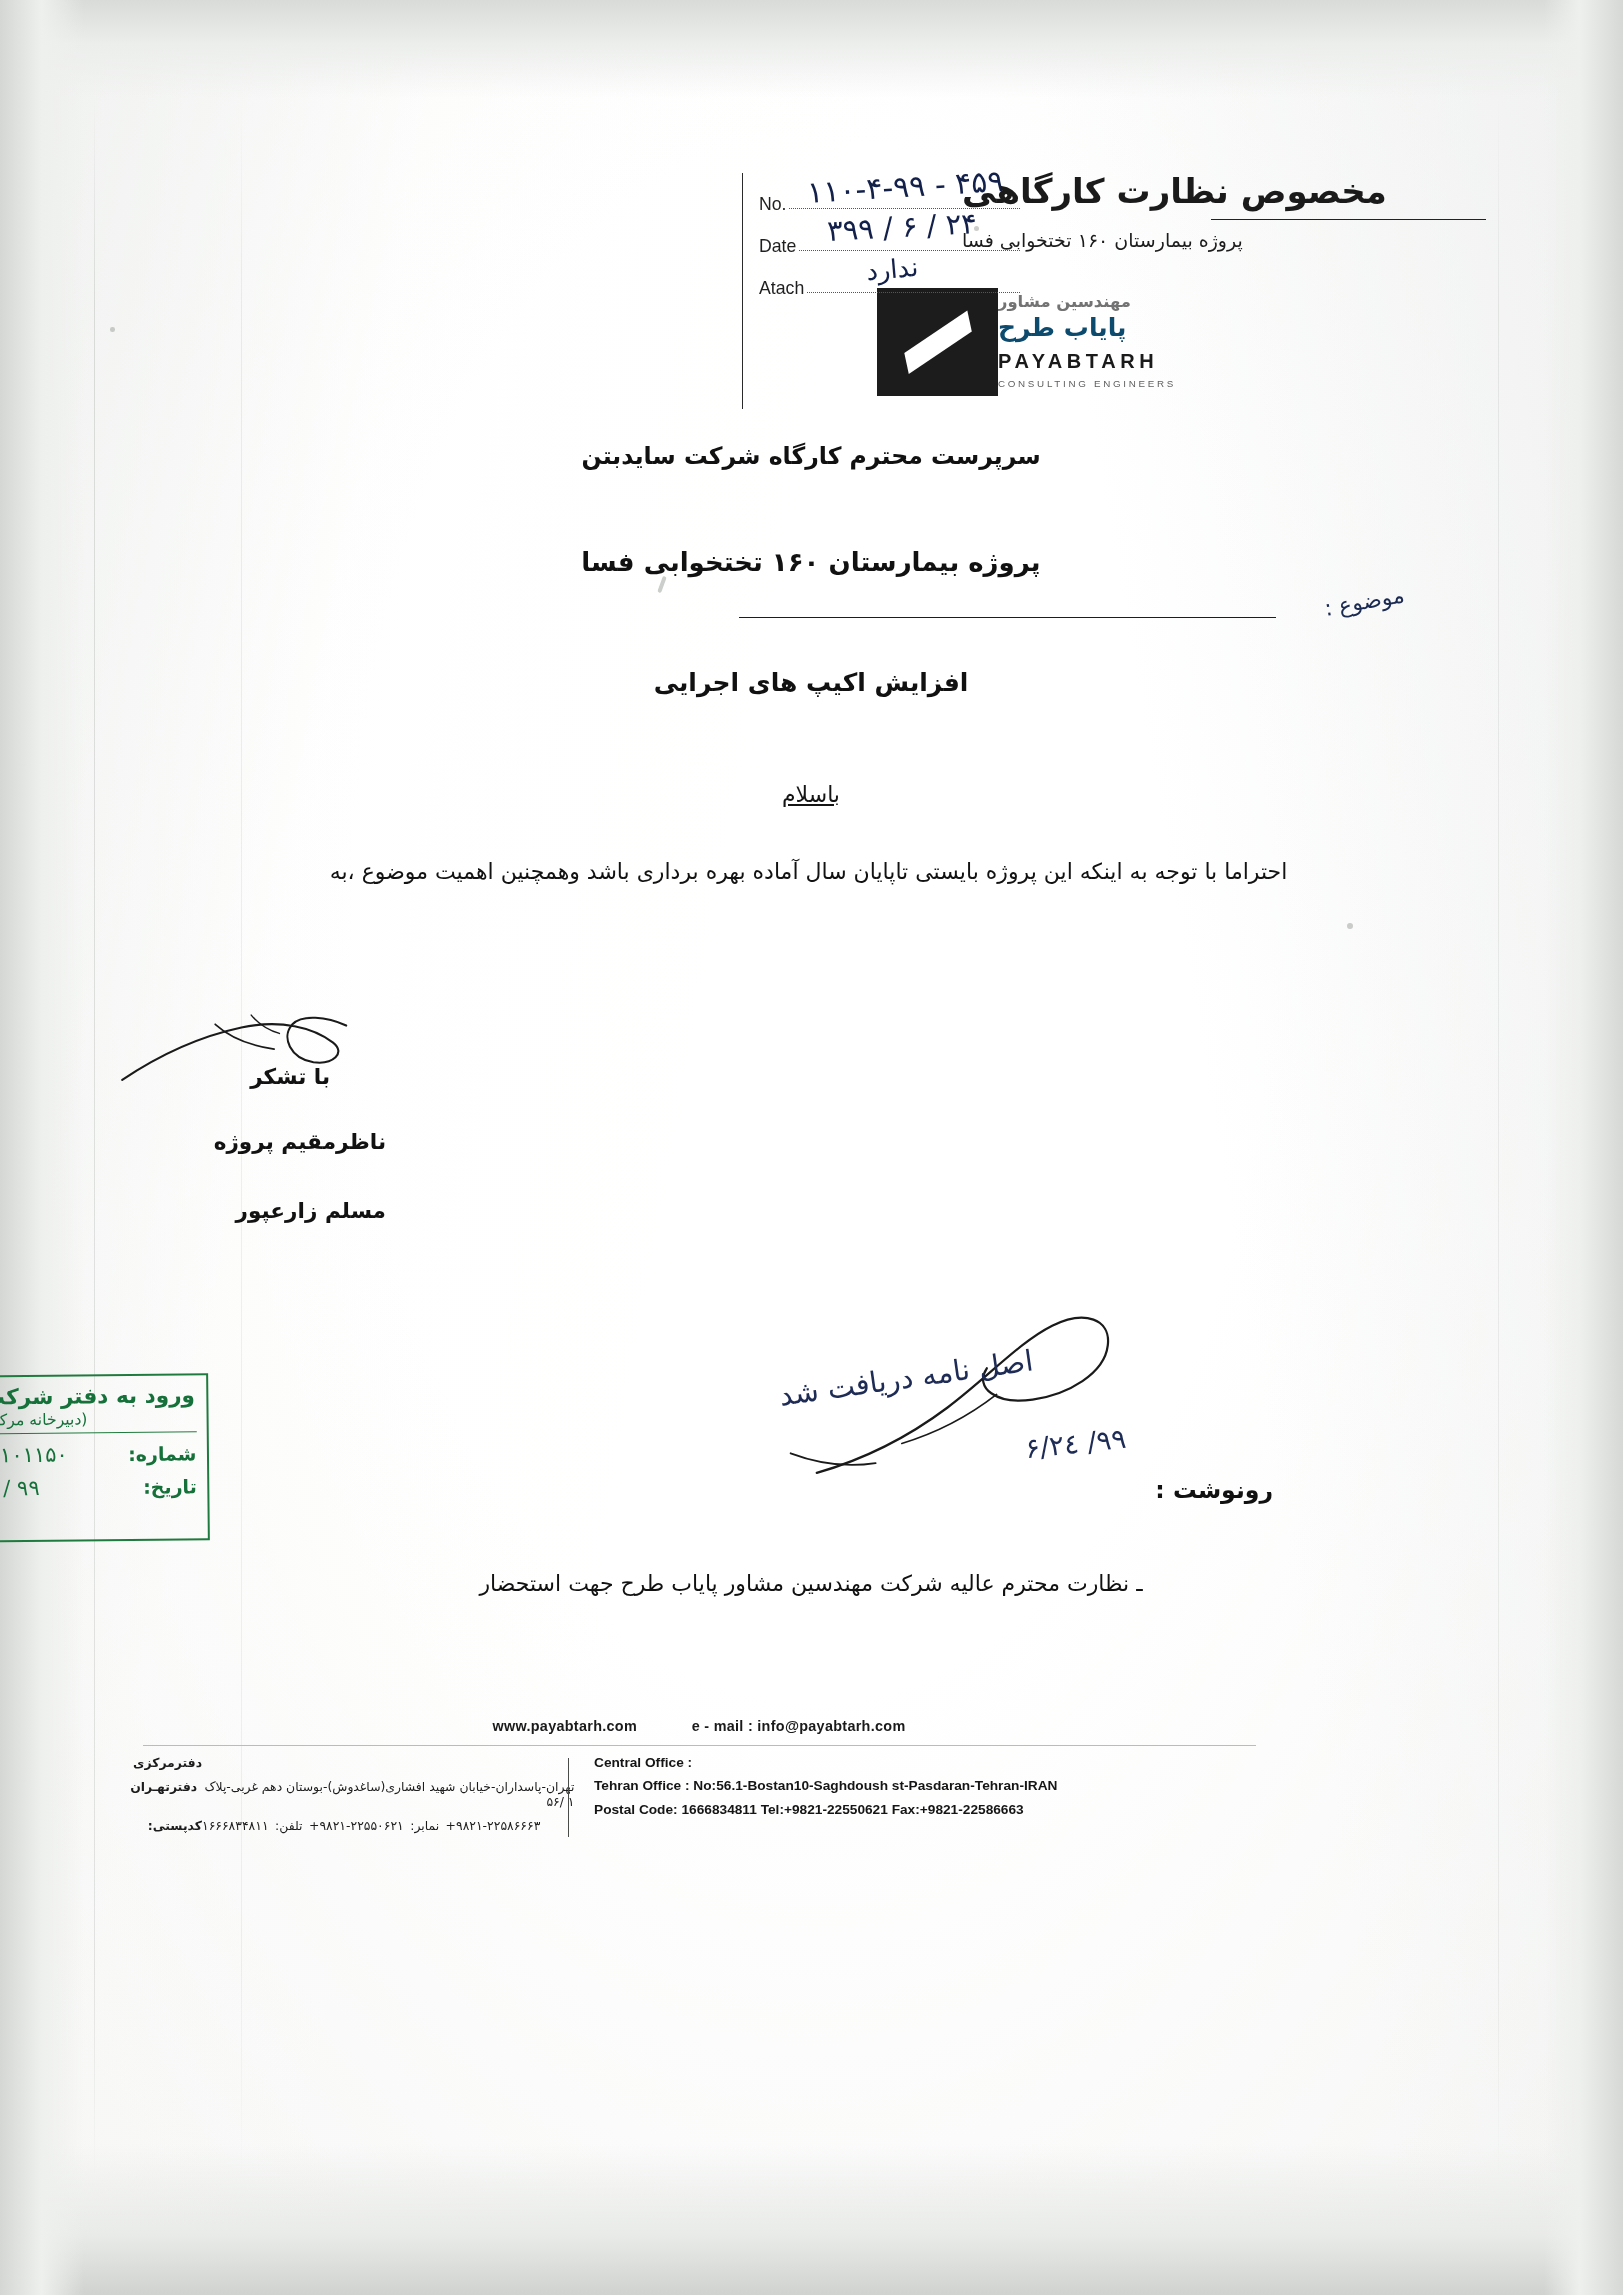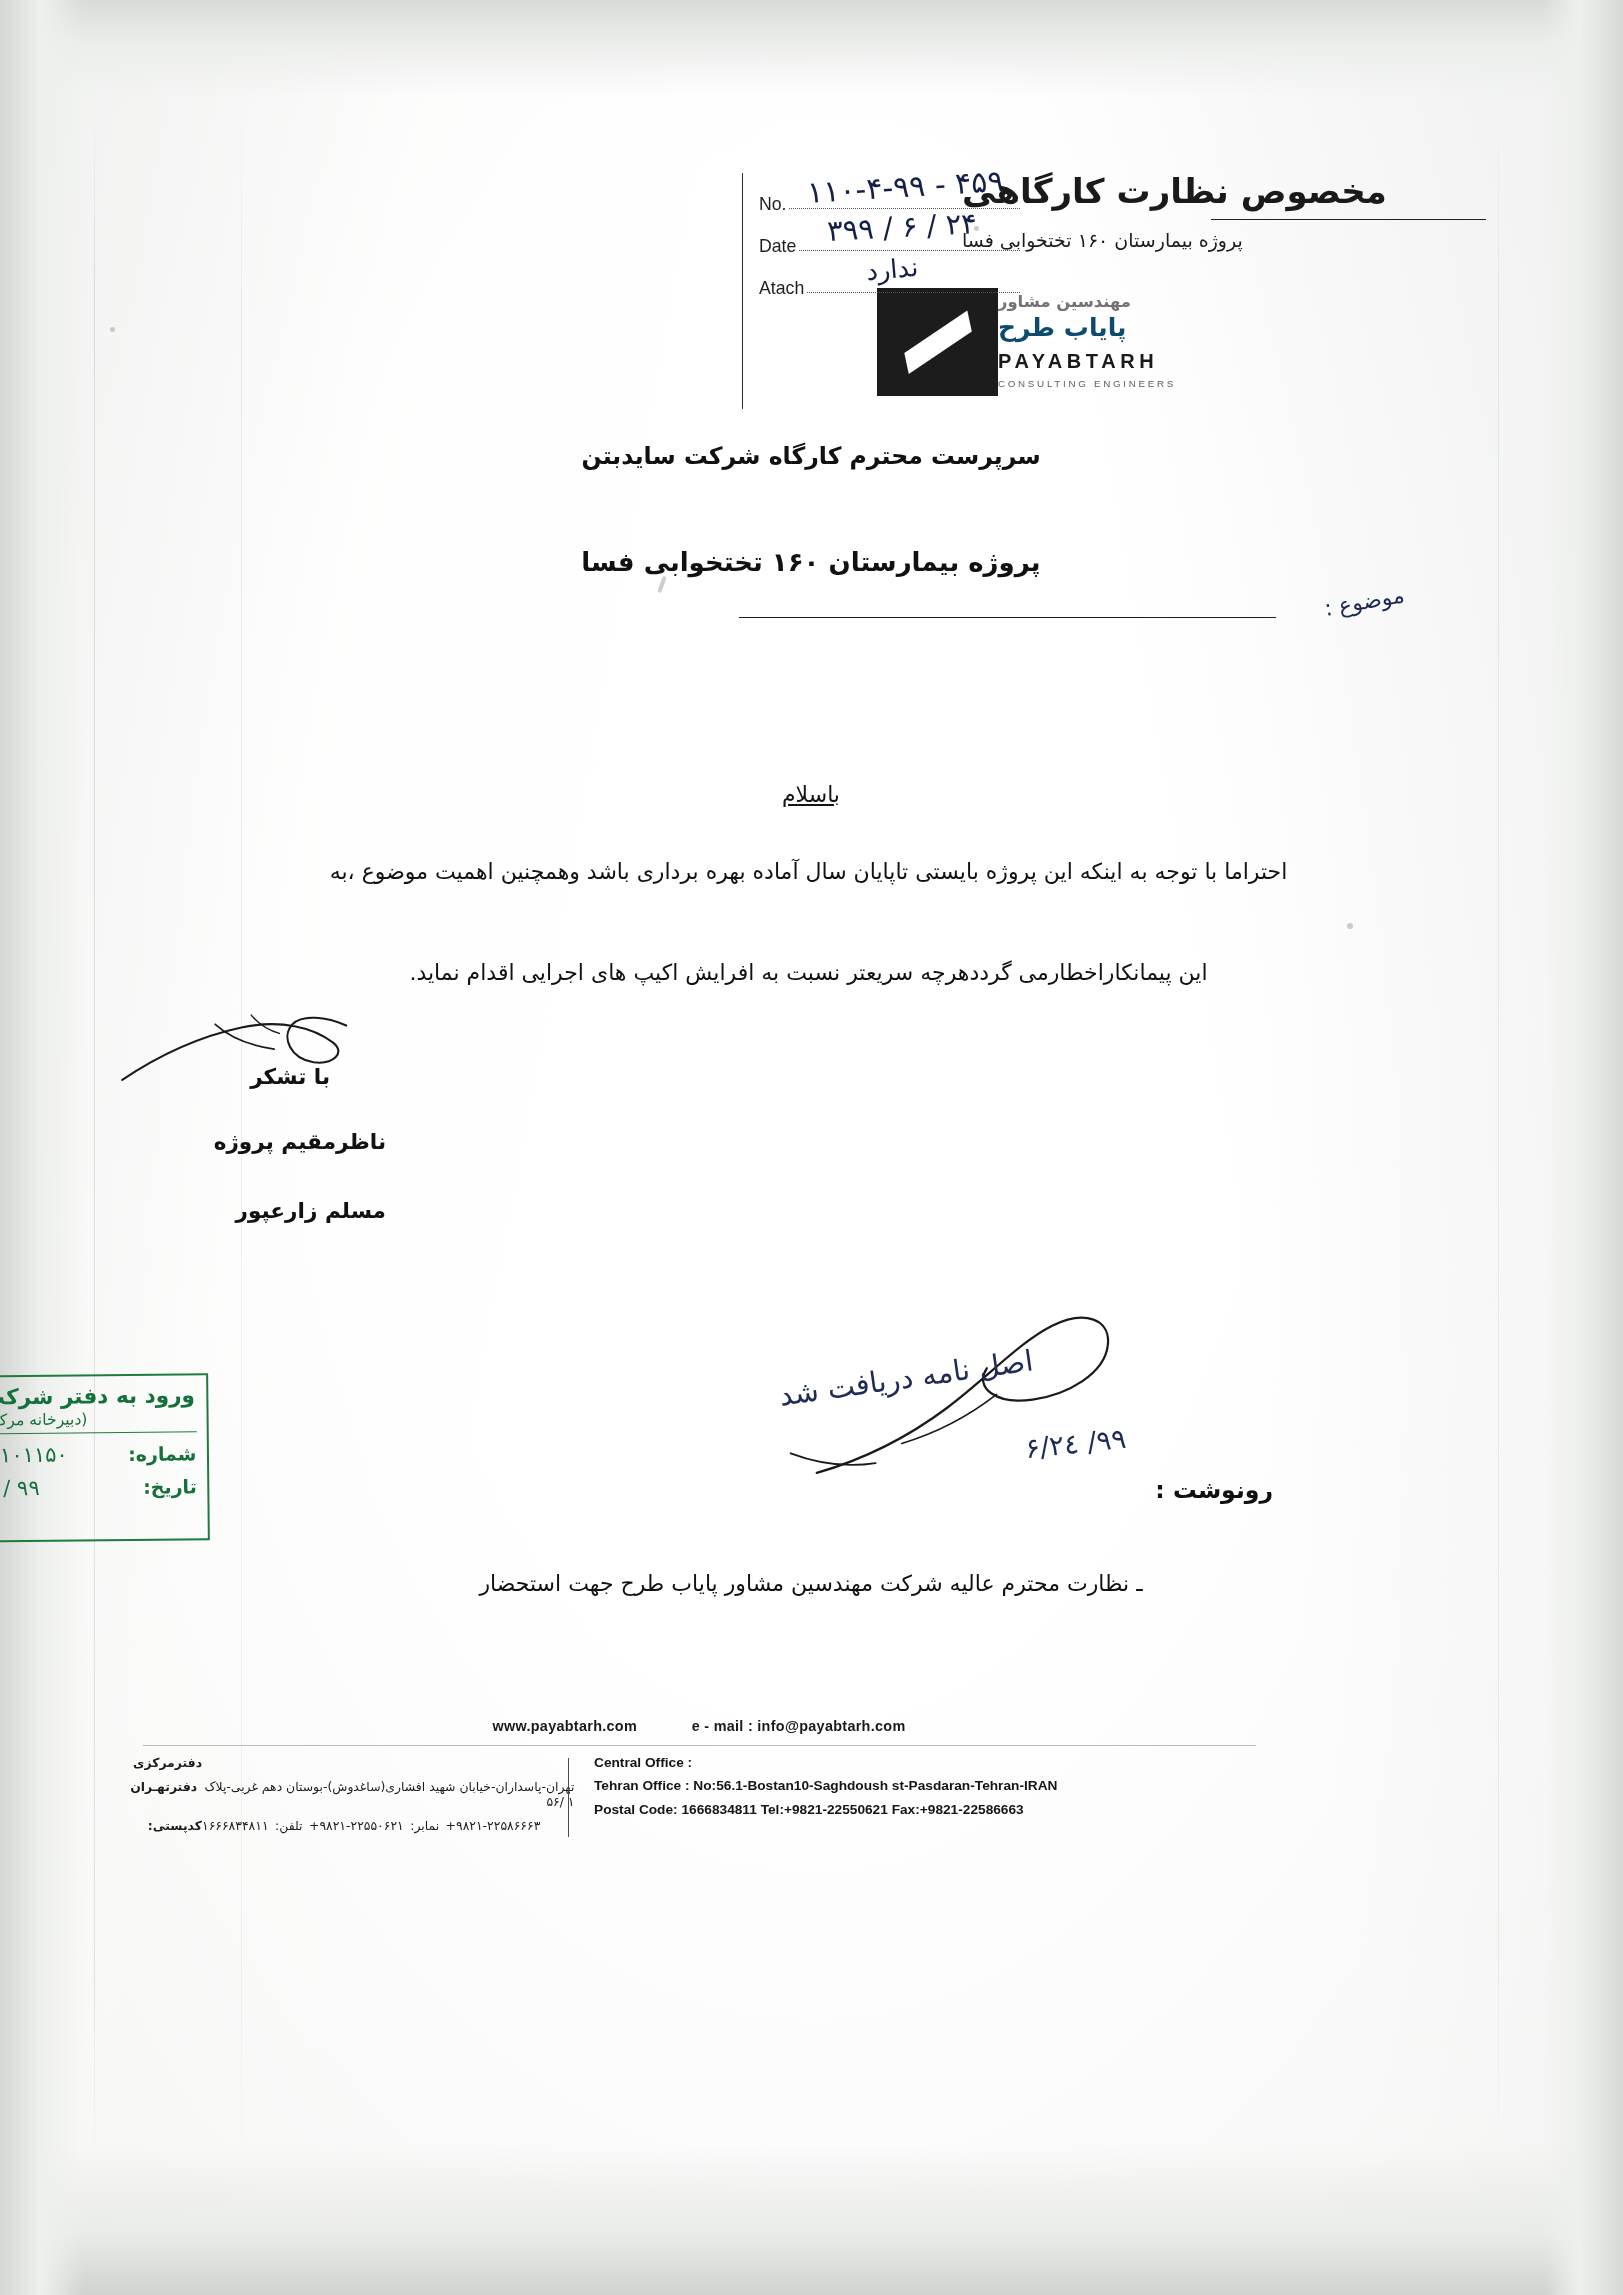--- a/index.html
+++ b/index.html
@@ -509,25 +509,25 @@
     <div class="title-hand">مخصوص نظارت کارگاهی</div>
     <div class="underline"></div>
     <div class="sub">پروژه بیمارستان ۱۶۰ تختخوابی فسا</div>
   </div>
 
   <div class="to-line">سرپرست محترم کارگاه شرکت سایدبتن</div>
 
   <div class="subject-line">پروژه بیمارستان ۱۶۰ تختخوابی فسا</div>
   <div class="subject-rule"></div>
   <div class="subject-word">موضوع :</div>
+  <div class="subject-topic">افزایش اکیپ های اجرایی</div>
 
   <div class="salutation">باسلام</div>
 
   <div class="para" id="para-1">احتراما با توجه به اینکه این پروژه بایستی تاپایان سال آماده بهره برداری باشد وهمچنین اهمیت موضوع ،به</div>
-  <div class="para" id="para-2">این پیمانکاراخطارمی گرددهرچه سریعتر نسبت به افرایش اکیپ های اجرایی اقدام نماید.</div>
 
   <svg class="sig" style="left:118px; top:1011px; width:275px; height:92px;" viewBox="0 0 420 140">
     <path d="M8,105 C60,70 120,40 190,25 C250,12 300,25 330,48 C350,64 330,82 300,78 C265,72 250,40 268,20 C282,5 320,8 350,22" fill="none" stroke="#1a1a1a" stroke-width="3.2" stroke-linecap="round"></path>
     <path d="M150,20 C170,38 200,52 240,58" fill="none" stroke="#1a1a1a" stroke-width="2.6" stroke-linecap="round"></path>
     <path d="M205,6 C215,18 228,28 248,34" fill="none" stroke="#1a1a1a" stroke-width="2.2" stroke-linecap="round"></path>
   </svg>
 
   <div class="closing" id="closing-thanks">با تشکر</div>
   <div class="closing" id="closing-role">ناظرمقیم پروژه</div>
   <div class="closing" id="closing-name">مسلم زارعپور</div>

